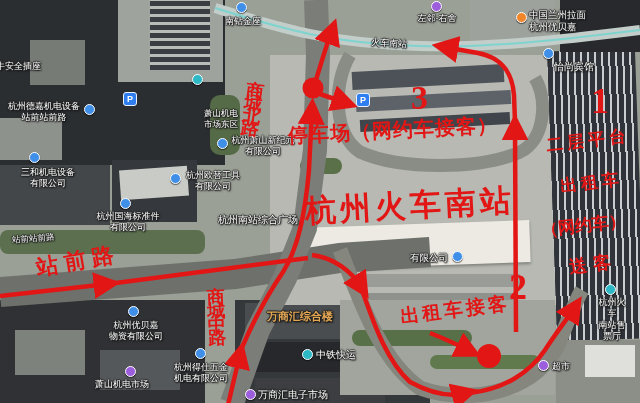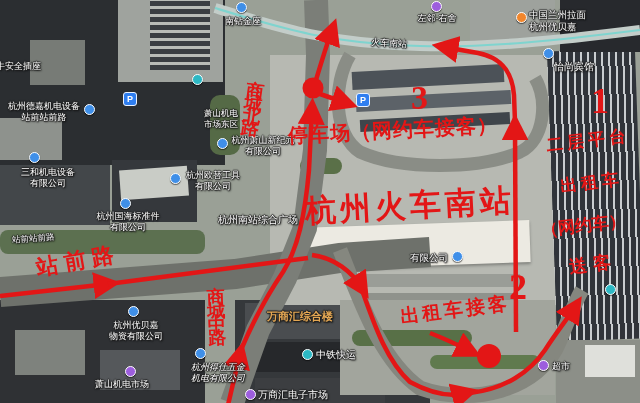--- a/index.html
+++ b/index.html
@@ -120,21 +120,21 @@
   <span class="poi" style="left:12px;top:233px;font-size:8.5px;transform:rotate(-4deg);">站前站前路</span>
 
   <span class="ico ico-blue" style="left:128px;top:306px;"></span>
   <span class="poi ctr" style="left:136px;top:320px;">杭州优贝嘉
 物资有限公司</span>
 
   <span class="ico ico-purple" style="left:125px;top:366px;"></span>
   <span class="poi ctr" style="left:122px;top:380px;font-family:Liberation Mono, monospace;">萧山机电市场</span>
 
   <span class="ico ico-blue" style="left:195px;top:348px;"></span>
-  <span class="poi ctr" style="left:218px;top:362px;font-style:italic;">杭州得仕五金
+  <span class="poi ctr" style="left:201px;top:362px;">杭州得仕五金
 机电有限公司</span>
 
   <span class="ico ico-teal" style="left:192px;top:74px;"></span>
   <span class="poi ctr" style="left:221px;top:84px;font-size:8.5px;margin-top:24px;">萧山机电
 市场东区</span>
 
   <span class="ico ico-blue" style="left:217px;top:138px;"></span>
   <span class="poi ctr" style="left:263px;top:135px;">杭州萧山新纪元
 有限公司</span>
 
@@ -161,20 +161,22 @@
 
   <span class="ico ico-blue" style="left:543px;top:48px;"></span>
   <span class="poi ctr" style="left:550px;top:61px;font-size:10px;margin-left:24px;">怡尚宾馆</span>
 
   <span class="poi ctr" style="left:389px;top:38px;transform:translateX(-50%) rotate(3deg);">火车南站</span>
 
   <span class="poi" style="left:410px;top:252px;font-size:9.5px;">有限公司</span>
   <span class="ico ico-blue" style="left:452px;top:251px;"></span>
 
   <span class="ico ico-teal" style="left:605px;top:284px;"></span>
+  <span class="poi ctr" style="left:612px;top:297px;">杭州火车
+南站售票厅</span>
 
   <span class="ico ico-purple" style="left:538px;top:360px;"></span>
   <span class="poi" style="left:552px;top:361px;">超市</span>
 
   <span class="pico" style="left:123px;top:92px;">P</span>
   <span class="pico" style="left:356px;top:93px;">P</span>
 
   <span class="red vert" style="left:243px;top:66px;font-size:18px;letter-spacing:13px;transform:rotate(8deg);">商城北路</span>
   <span class="red vert" style="left:204px;top:272px;font-size:18px;letter-spacing:14px;transform:rotate(-2deg);">商城中路</span>
   <span class="red" style="left:36px;top:246px;font-size:22px;letter-spacing:6px;transform:rotate(-10deg);">站前路</span>

